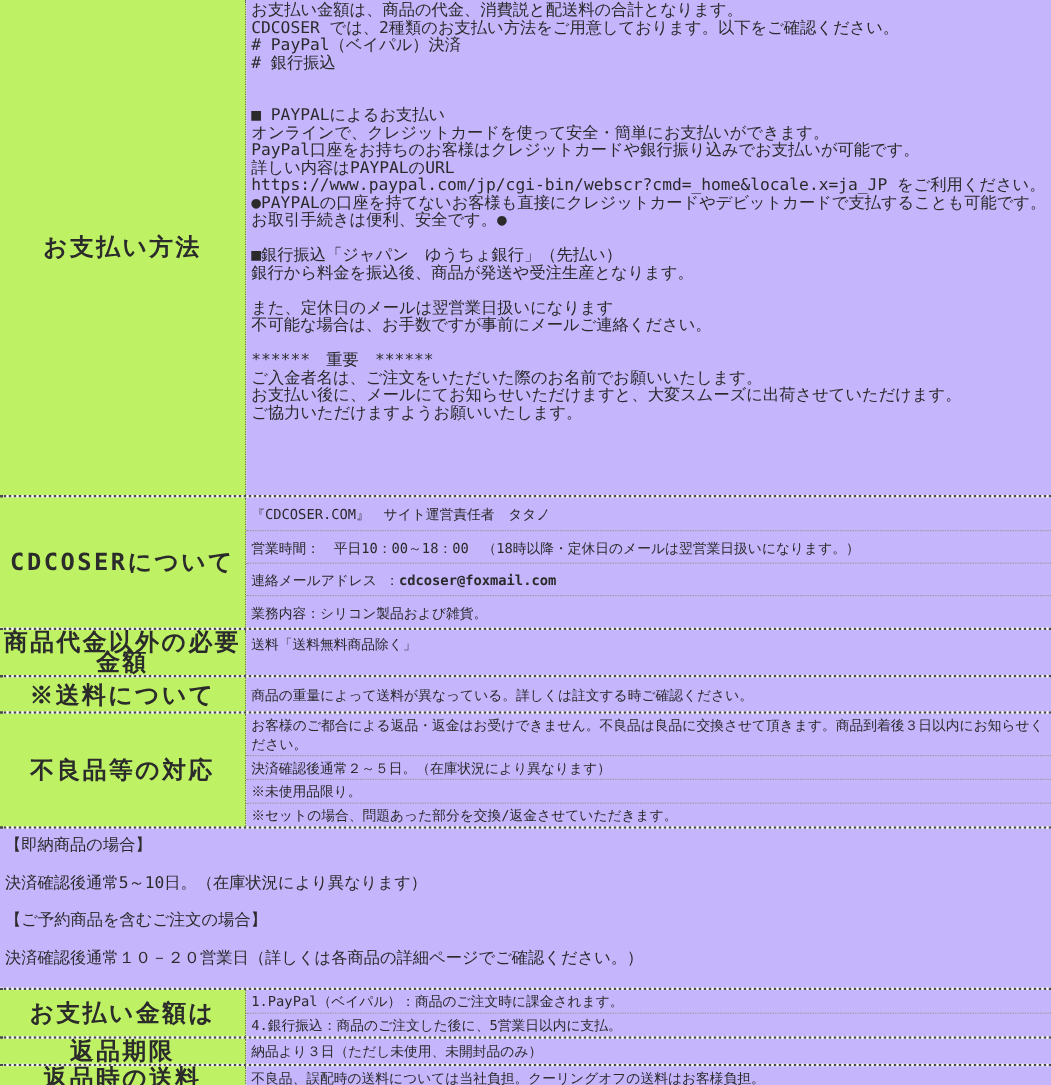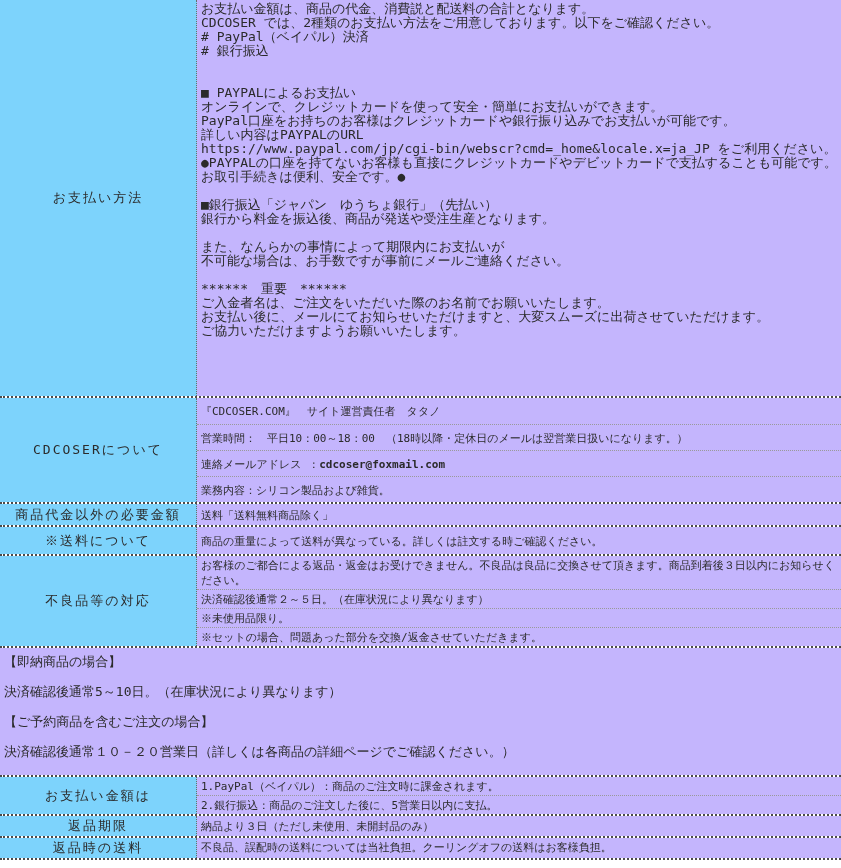--- a/index.html
+++ b/index.html
@@ -6,24 +6,24 @@
   body{
     width:841px;
     font-family:"DejaVu Sans Mono","Liberation Mono",monospace;
     color:#2b2b2b;
     -webkit-font-smoothing:none;
   }
   .info-table{width:841px;border-collapse:collapse;}
   .section{display:flex;border-bottom:2px dotted #4a4a4a;align-items:stretch;}
   .label-cell{
     flex:0 0 197px;width:197px;
-    background:#7dd3fc;
+    background:#bef264;
     border-right:1px dotted #6a6a6a;
     display:flex;align-items:center;justify-content:center;
-    font-weight:normal;font-size:13px;letter-spacing:2px;
+    font-weight:bold;font-size:19px;letter-spacing:2px;
     text-align:center;line-height:16px;padding:2px;
     box-sizing:border-box;
   }
   .content-cell{flex:1 1 auto;min-width:0;display:flex;flex-direction:column;background:#c4b5fd;}
   .sub-row{
     font-size:11px;line-height:15px;
     padding:2px 4px 1px 4px;
     display:flex;align-items:center;flex-wrap:wrap;
     box-sizing:border-box;
   }
@@ -64,21 +64,21 @@
           <div class="line">オンラインで、クレジットカードを使って安全・簡単にお支払いができます。</div>
           <div class="line">PayPal口座をお持ちのお客様はクレジットカードや銀行振り込みでお支払いが可能です。</div>
           <div class="line">詳しい内容はPAYPALのURL</div>
           <div class="line">https://www.paypal.com/jp/cgi-bin/webscr?cmd=_home&amp;locale.x=ja_JP をご利用ください。</div>
           <div class="line">●PAYPALの口座を持てないお客様も直接にクレジットカードやデビットカードで支払することも可能です。</div>
           <div class="line">お取引手続きは便利、安全です。●</div>
           <div class="line">&nbsp;</div>
           <div class="line">■銀行振込「ジャパン　ゆうちょ銀行」（先払い）</div>
           <div class="line">銀行から料金を振込後、商品が発送や受注生産となります。</div>
           <div class="line">&nbsp;</div>
-          <div class="line">また、なんらかの事情によって期限内にお支払いが</div>
+          <div class="line">また、定休日のメールは翌営業日扱いになります</div>
           <div class="line">不可能な場合は、お手数ですが事前にメールご連絡ください。</div>
           <div class="line">&nbsp;</div>
           <div class="line">******　重要　******</div>
           <div class="line">ご入金者名は、ご注文をいただいた際のお名前でお願いいたします。</div>
           <div class="line">お支払い後に、メールにてお知らせいただけますと、大変スムーズに出荷させていただけます。</div>
           <div class="line">ご協力いただけますようお願いいたします。</div>
         </div>
     </div>
   </div>
 
@@ -130,21 +130,21 @@
           <div class="line">&nbsp;</div>
           <div class="line">決済確認後通常１０－２０営業日（詳しくは各商品の詳細ページでご確認ください。）</div>
         </div>
     </div>
   </div>
 
   <div class="section">
     <div class="label-cell">お支払い金額は</div>
     <div class="content-cell">
       <div class="sub-row mh16">1.PayPal（ベイパル）：商品のご注文時に課金されます。</div>
-      <div class="sub-row mh16">2.銀行振込：商品のご注文した後に、5営業日以内に支払。</div>
+      <div class="sub-row mh16">4.銀行振込：商品のご注文した後に、5営業日以内に支払。</div>
     </div>
   </div>
 
   <div class="section">
     <div class="label-cell">返品期限</div>
     <div class="content-cell">
       <div class="sub-row mh20">納品より３日（ただし未使用、未開封品のみ）</div>
     </div>
   </div>
 

